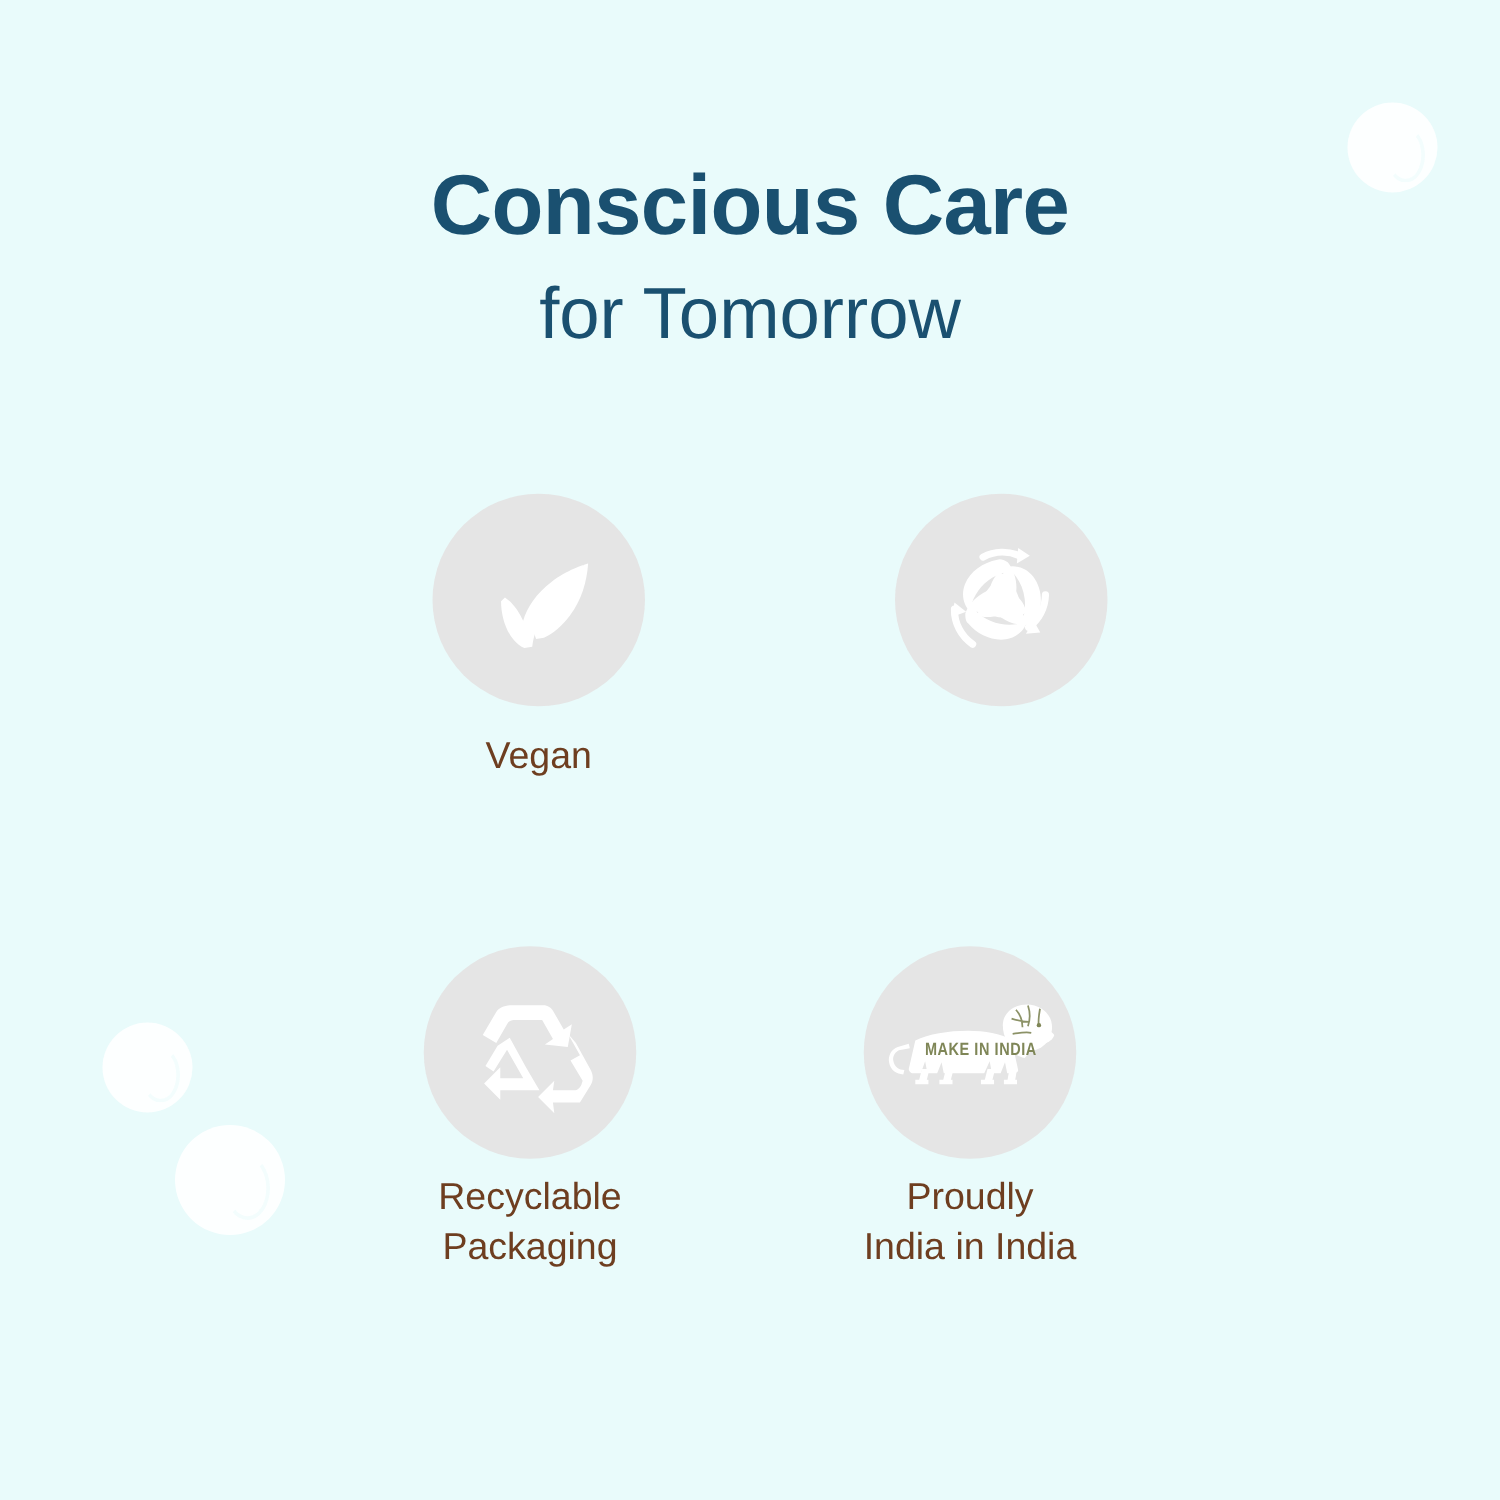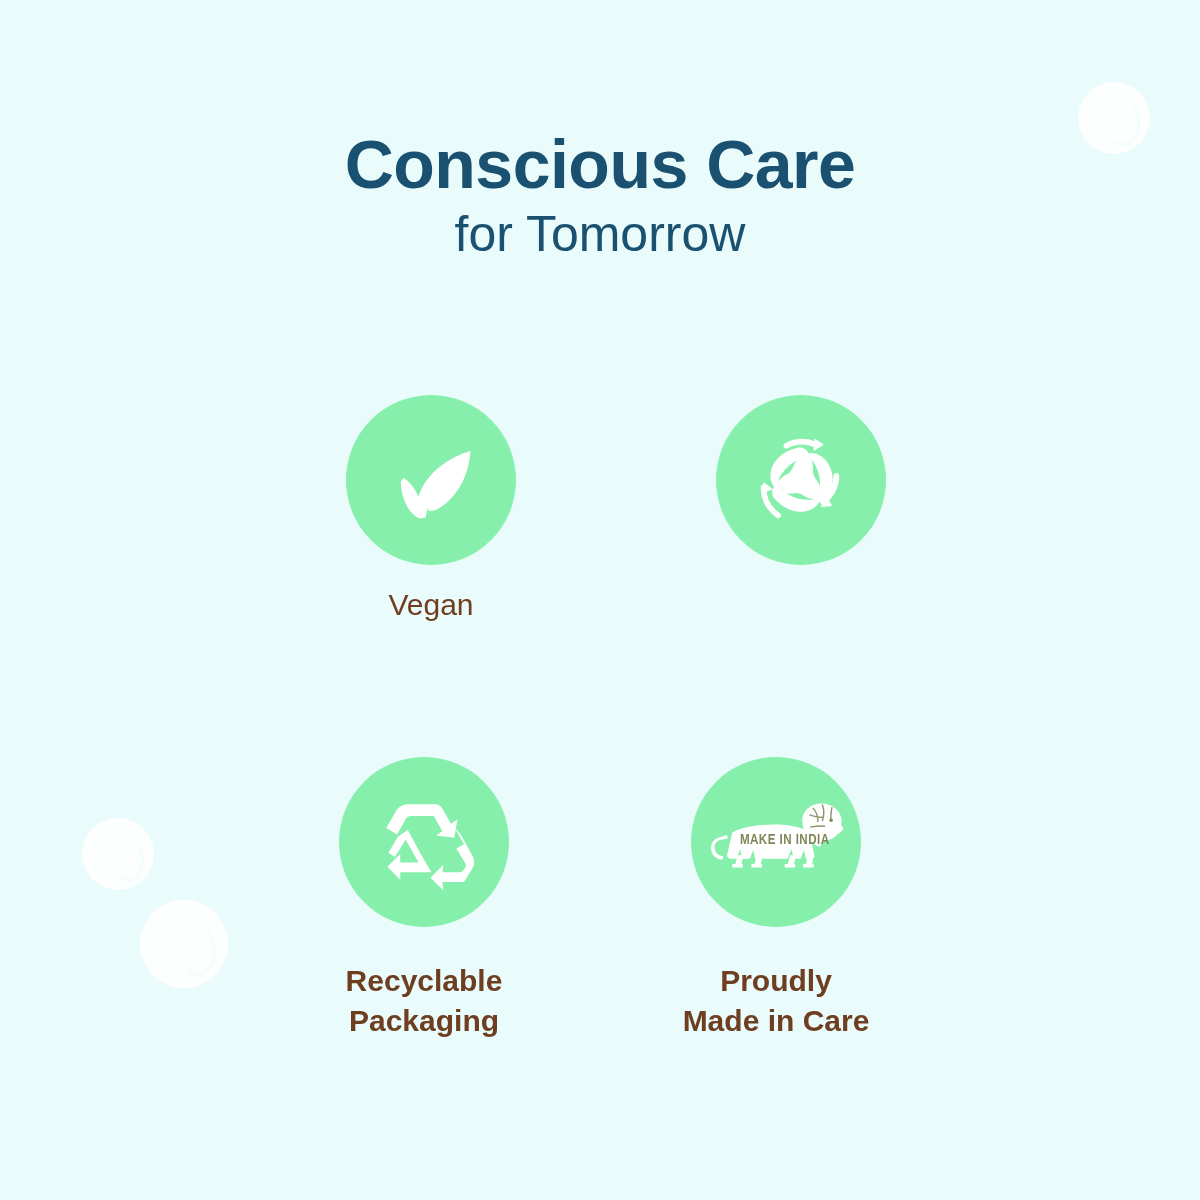--- a/index.html
+++ b/index.html
@@ -60,25 +60,25 @@
   .heading .line1 {
     display: block;
     font-size: 68px;
     font-weight: 700;
     letter-spacing: -0.5px;
     color: #1a5070;
     line-height: 1.08;
   }
   .heading .line2 {
     display: block;
-    font-size: 50px;
+    font-size: 58px;
     font-weight: 300;
     color: #1a5070;
     line-height: 1.25;
-    margin-top: 2px;
+    margin-top: 14px;
   }
 
   
   .row {
     position: absolute;
     display: flex;
     justify-content: center;
   }
   .row-1 { top: 395px; left: 16px; width: 1200px; gap: 180px; }
   .row-2 { top: 757px; left: 0; width: 1200px; gap: 162px; }
@@ -87,39 +87,39 @@
     width: 190px;
     display: flex;
     flex-direction: column;
     align-items: center;
   }
 
   .badge-circle {
     width: 170px;
     height: 170px;
     border-radius: 50%;
-    background: #86efac;
+    background: #e5e5e5;
     display: flex;
     align-items: center;
     justify-content: center;
     flex: none;
   }
   .badge-circle svg { display: block; }
 
   .badge-label {
     margin-top: 20px;
     font-size: 30px;
     font-weight: 400;
     color: #6e3e20;
     text-align: center;
     line-height: 1.33;
     white-space: pre-line;
     width: 260px;
   }
-  .row-2 .badge-label { margin-top: 34px; font-weight: bold; }
+  .row-2 .badge-label { margin-top: 11px; }
 </style>
 </head>
 <body>
 
 <div id="poster">
 
   <div class="bubble bubble-tr"></div>
   <div class="bubble bubble-bl1"></div>
   <div class="bubble bubble-bl2"></div>
 
@@ -224,18 +224,18 @@
 
             <g stroke="#7f8657" stroke-width="1.6" fill="none" opacity=".9">
               <path d="M122 6c4 4 6 10 6 16M133 2c2 6 2 13 0 19M144 5c-1 6-2 11-1 16M118 14c6 2 11 3 16 3M119 28c6-1 12-2 17-1"></path>
             </g>
 
             <text x="38" y="47" fill="#7f8657" font-family="'Liberation Sans', sans-serif" font-size="13" font-weight="700" letter-spacing="0.5" transform="scale(1.02,1.25) translate(0,-9)">MAKE IN INDIA</text>
           </svg>
         </span>
       </div>
       <div class="badge-label">Proudly
-Made in Care</div>
+India in India</div>
     </div>
 
   </div>
 
 </div>
 
 </body></html>

